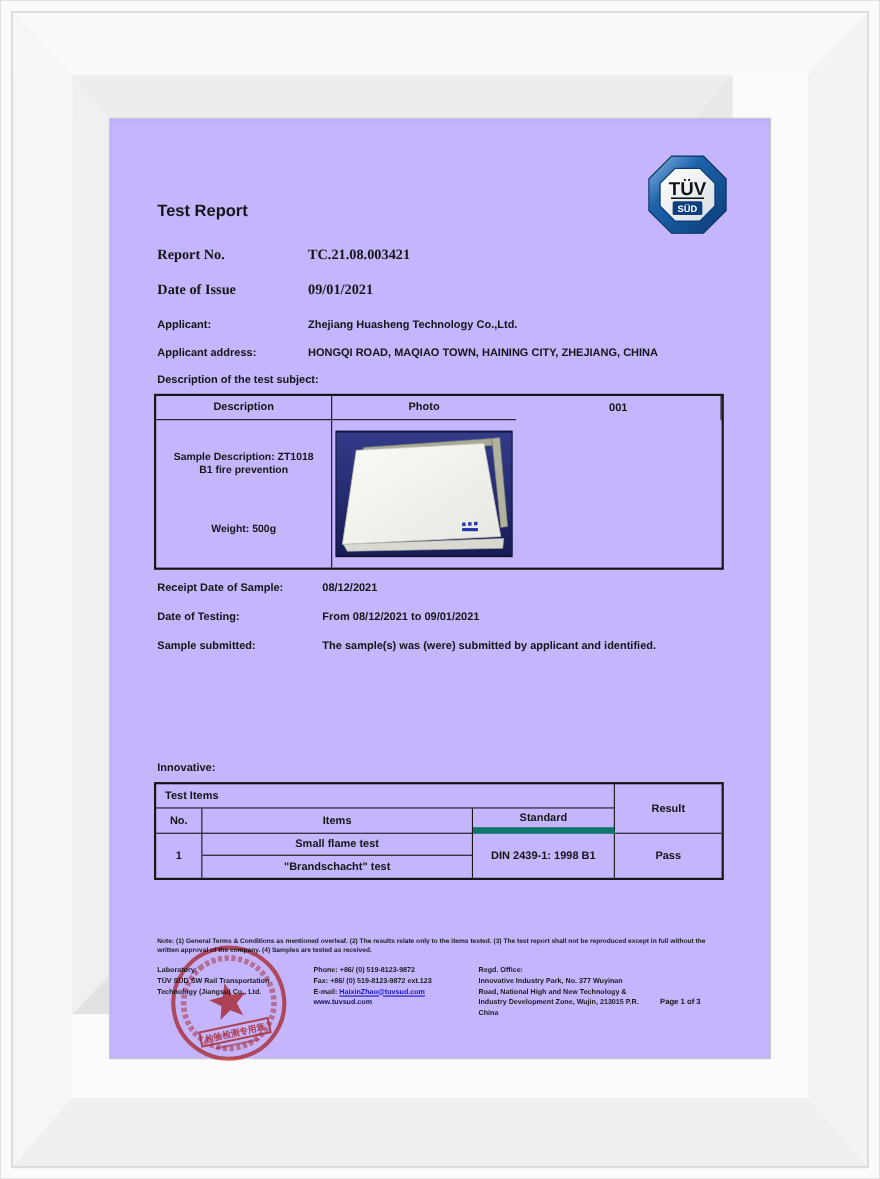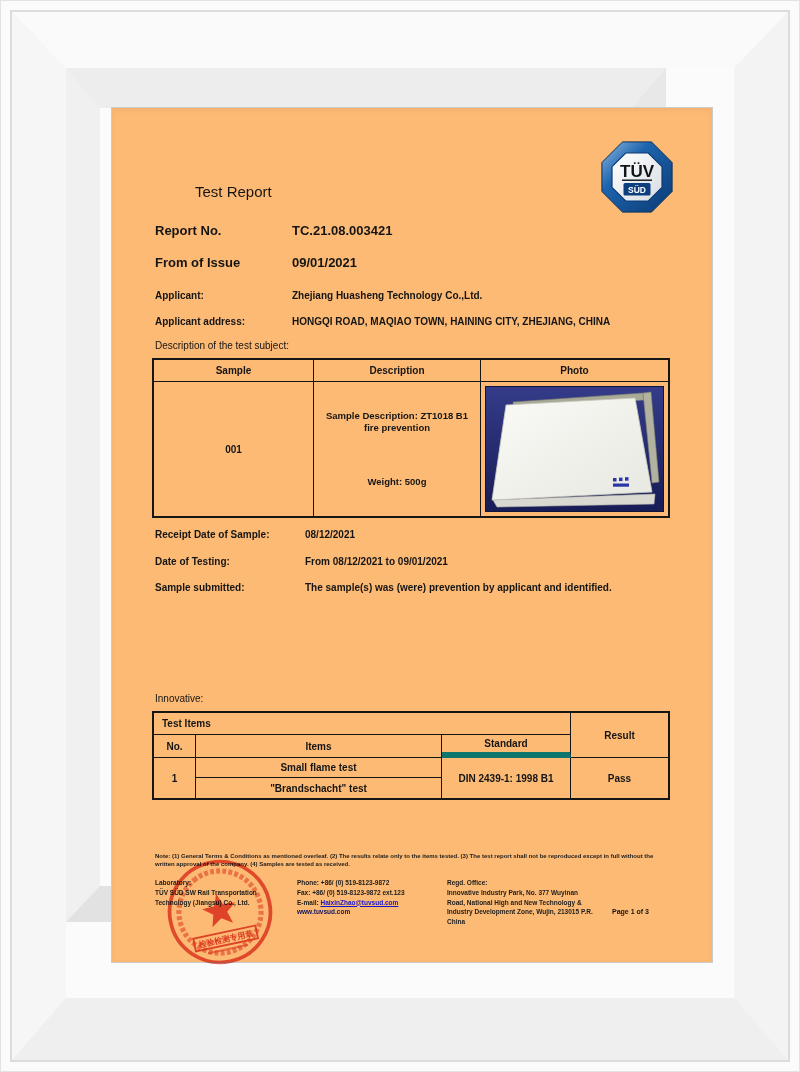--- a/index.html
+++ b/index.html
@@ -6,28 +6,28 @@
   body{width:800px;height:1072px;background:#ffffff;font-family:"Liberation Sans","DejaVu Sans",sans-serif;}
   .frame{position:relative;width:800px;height:1072px;background:#fbfbfb;overflow:hidden;}
   .frame-edge{position:absolute;inset:0;border:1px solid #e3e3e3;}
   .frame-line{position:absolute;inset:10px;border:2px solid #dcdcdc;background:transparent;}
   .bevel1{position:absolute;inset:12px;border-style:solid;
           border-width:56px 54px 62px 54px;
           border-color:#fafafa #f3f3f3 #eeefee #f6f6f6;}
   .bevel2{position:absolute;inset:0;margin:-0px;border-style:solid;
           border-width:40px 34px 36px 34px;width:532px;height:778px;
           border-color:#ededed #e8e8e8 #e2e2e2 #f0f0f0;}
-  .doc{position:absolute;left:12px;top:0;width:600px;height:854px;background:#fdba74;
+  .doc{position:absolute;left:0;top:0;width:600px;height:854px;background:#c4b5fd;
        box-shadow:0 0 0 1px #cbcbcb, inset 0 2px 5px rgba(0,0,0,0.05);
        color:#151515;}
   .abs{position:absolute;white-space:nowrap;}
-  .title{font-size:15px;font-weight:normal;margin-left:40px;}
-  .row13{font-size:13px;font-weight:bold;}
+  .title{font-size:15px;font-weight:bold;}
+  .row13{font-size:13px;font-weight:bold;font-family:Liberation Serif, serif;}
   .row10{font-size:10px;font-weight:bold;}
-  .heading10{font-size:10px;font-weight:normal;}
+  .heading10{font-size:10px;font-weight:bold;}
 
   
   .s-table{position:absolute;left:40px;top:250px;width:514px;border:2px solid #161616;
            display:grid;grid-template-columns:160px 167px 187px;grid-template-rows:22px 134px;
            font-size:10px;font-weight:bold;text-align:center;}
   .s-table .cell{display:flex;align-items:center;justify-content:center;}
   .s-table .hdr{border-bottom:1px solid #161616;}
   .s-table .rb{border-right:1px solid #161616;}
   .desc-cell{flex-direction:column;font-size:9.5px;line-height:1.25;padding:0 10px;white-space:normal;gap:28px;}
   .desc-cell .w{margin-top:14px;}
@@ -95,33 +95,32 @@
             <rect x="26.5" y="47" width="27" height="12.5" rx="1.5" fill="#0d3f7e"></rect>
             <text x="40" y="56.5" text-anchor="middle" font-family="Liberation Sans, sans-serif" font-size="8.5" font-weight="bold" fill="#ffffff">SÜD</text>
           </svg>
         </div>
 
         <div class="abs title" style="left:43px;top:75px;">Test Report</div>
 
         <div class="abs row13" style="left:43px;top:115px;">Report No.</div>
         <div class="abs row13" style="left:180px;top:115px;">TC.21.08.003421</div>
 
-        <div class="abs row13" style="left:43px;top:147px;">From of Issue</div>
+        <div class="abs row13" style="left:43px;top:147px;">Date of Issue</div>
         <div class="abs row13" style="left:180px;top:147px;">09/01/2021</div>
 
         <div class="abs row10" style="left:43px;top:182px;">Applicant:</div>
         <div class="abs row10" style="left:180px;top:182px;">Zhejiang Huasheng Technology Co.,Ltd.</div>
 
         <div class="abs row10" style="left:43px;top:208px;">Applicant address:</div>
         <div class="abs row10" style="left:180px;top:208px;">HONGQI ROAD, MAQIAO TOWN, HAINING CITY, ZHEJIANG, CHINA</div>
 
         <div class="abs heading10" style="left:43px;top:232px;">Description of the test subject:</div>
 
         <div class="s-table">
-          <div class="cell hdr rb">Sample</div>
           <div class="cell hdr rb">Description</div>
           <div class="cell hdr">Photo</div>
 
           <div class="cell rb">001</div>
           <div class="cell rb desc-cell">
             <span>Sample Description: ZT1018 B1 fire prevention</span>
             <span class="w">Weight: 500g</span>
           </div>
           <div class="cell photo-cell">
             <svg width="179" height="126" viewBox="0 0 179 126">
@@ -154,21 +153,21 @@
           </div>
         </div>
 
         <div class="abs row10" style="left:43px;top:421px;">Receipt Date of Sample:</div>
         <div class="abs row10" style="left:193px;top:421px;">08/12/2021</div>
 
         <div class="abs row10" style="left:43px;top:448px;">Date of Testing:</div>
         <div class="abs row10" style="left:193px;top:448px;">From 08/12/2021 to 09/01/2021</div>
 
         <div class="abs row10" style="left:43px;top:474px;">Sample submitted:</div>
-        <div class="abs row10" style="left:193px;top:474px;">The sample(s) was (were) prevention by applicant and identified.</div>
+        <div class="abs row10" style="left:193px;top:474px;">The sample(s) was (were) submitted by applicant and identified.</div>
 
         <div class="abs heading10" style="left:43px;top:585px;">Innovative:</div>
 
         <div class="c-table">
           <div class="cell ct-testitems">Test Items</div>
           <div class="cell ct-result">Result</div>
           <div class="cell ct-no">No.</div>
           <div class="cell ct-items">Items</div>
           <div class="cell ct-std">Standard</div>
           <div class="cell ct-dno">1</div>

